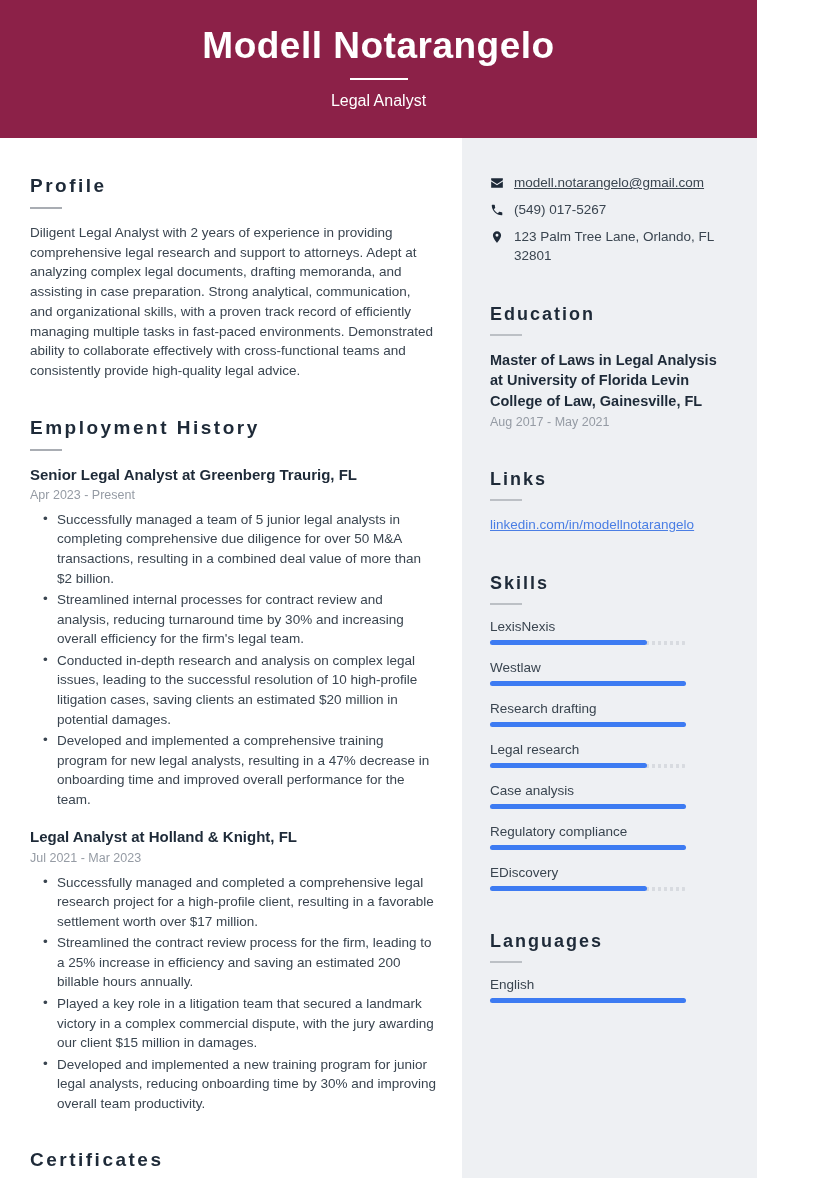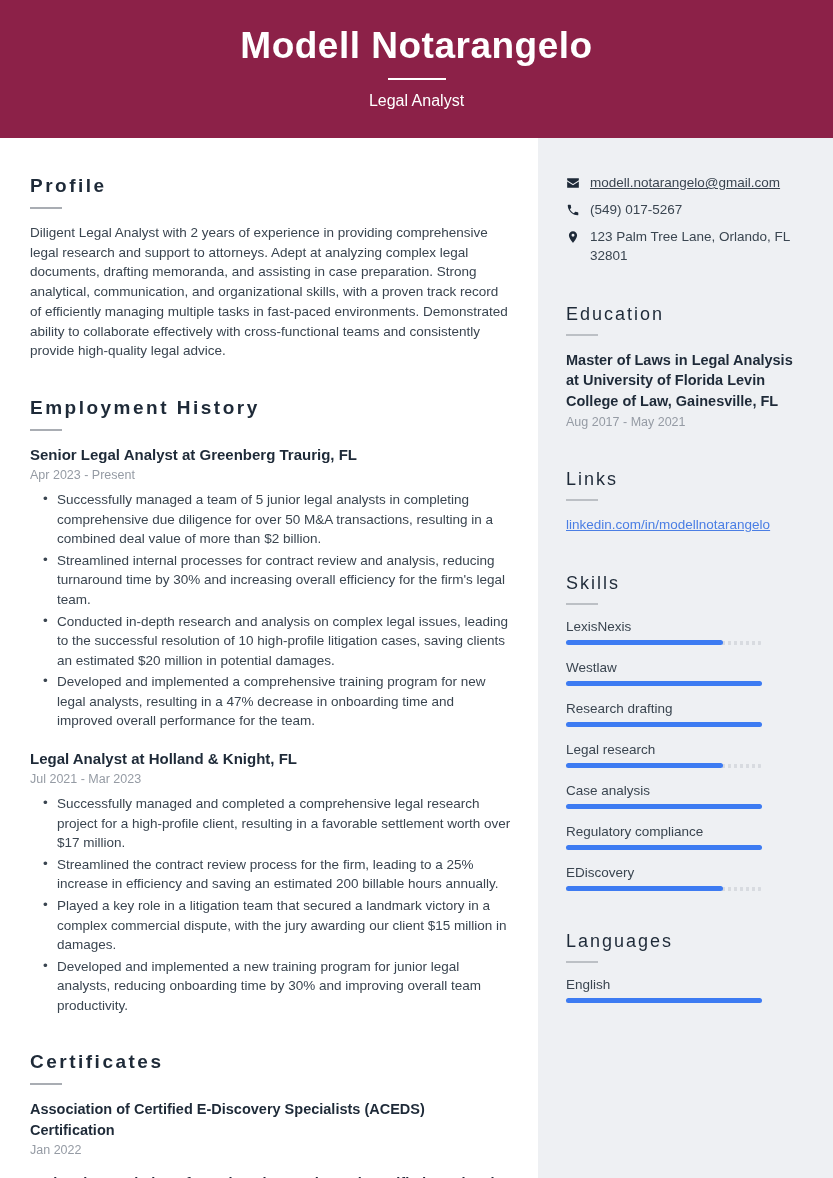--- a/index.html
+++ b/index.html
@@ -9,36 +9,36 @@
     --body:#3A4550;
     --muted:#959BA4;
     --link:#4A7EE4;
     --bar-fill:#3D7BF2;
     --bar-track:#D8DBE0;
     --divider:#A9ADB3;
   }
   *{margin:0;padding:0;box-sizing:border-box;}
   html,body{background:#fff;}
   body{font-family:"Liberation Sans","DejaVu Sans",sans-serif;}
-  .page{position:relative;width:833px;height:1178px;background:#fff;overflow:hidden;}
+  .page{position:relative;width:757px;height:1178px;background:#fff;overflow:hidden;}
 
   
   .header{height:138px;background:var(--header-bg);text-align:center;padding-top:25px;}
   .header .name{color:#fff;font-size:37px;font-weight:bold;letter-spacing:.5px;}
   .name-rule{width:58px;height:2px;background:#fff;margin:11px auto 12px;}
   .header .role{color:#fff;font-size:16px;}
 
   
   .columns{display:flex;height:1040px;}
   .main{flex:1;padding:37px 26px 0 30px;}
   .sidebar{width:295px;background:var(--sidebar-bg);padding:36px 26px 0 28px;}
 
   
   .h-main{color:var(--heading);font-size:19px;font-weight:bold;letter-spacing:2.5px;}
-  .h-side{color:var(--heading);font-size:18px;font-weight:normal;letter-spacing:2px;}
+  .h-side{color:var(--heading);font-size:18px;font-weight:bold;letter-spacing:2px;}
   .rule{width:32px;height:2px;background:var(--divider);margin:10px 0 14px;}
   .rule-side{width:32px;height:2px;background:#BCC0C5;margin:9px 0 14px;}
 
   
   .body-text{color:var(--body);font-size:13.5px;line-height:1.46;}
   section.block{margin-bottom:36px;}
   .job{margin-bottom:18px;}
   .job-title{color:var(--heading);font-size:15px;font-weight:bold;line-height:1.35;}
   .dates{color:var(--muted);font-size:12.5px;margin:3px 0 8px;}
   ul.bullets{list-style:none;margin-left:12px;}

